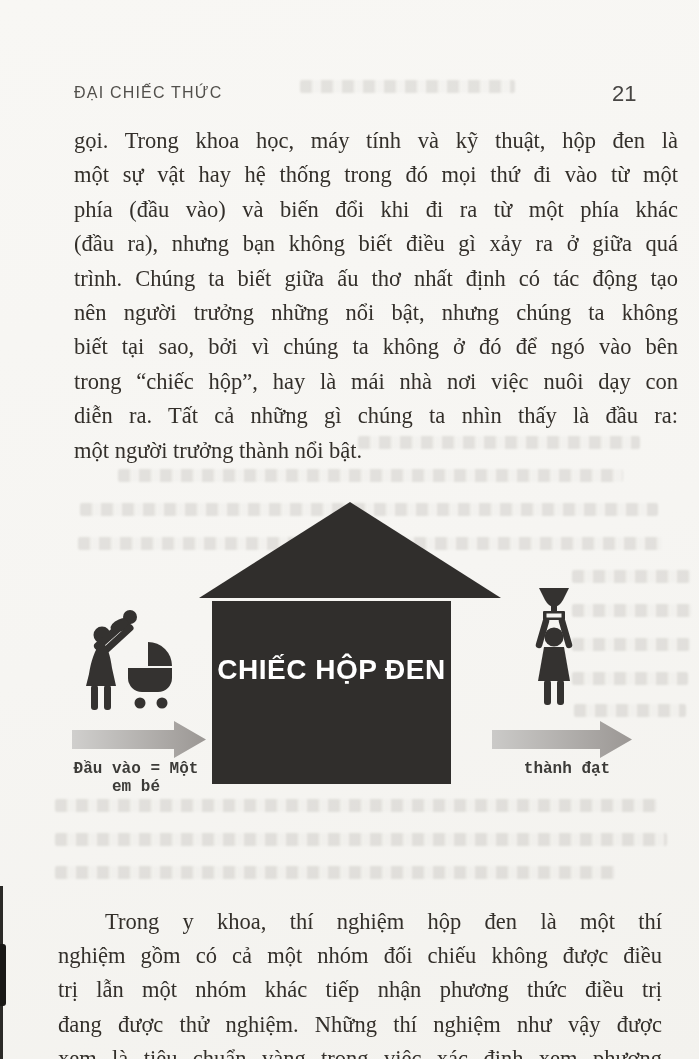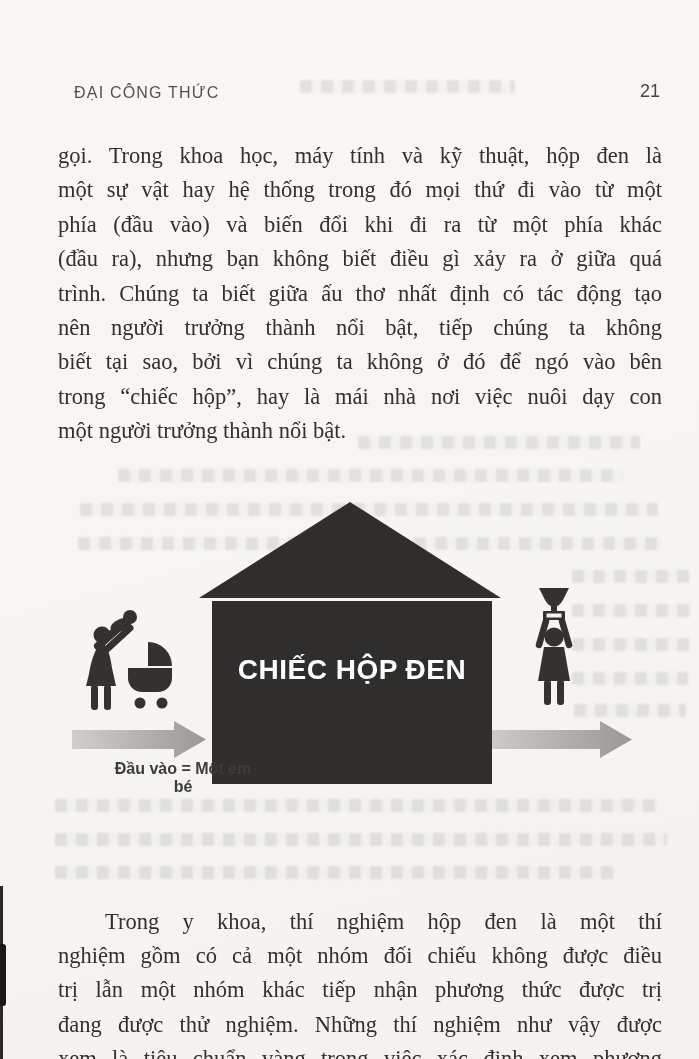--- a/index.html
+++ b/index.html
@@ -9,49 +9,49 @@
     font-family:"Liberation Serif", serif;
   }
   
   .header-title {
     position:absolute; left:74px; top:84px;
     font-family:"Liberation Sans", sans-serif; font-size:16px;
     letter-spacing:1.2px; color:#52504c;
   }
   .page-number {
     position:absolute; left:612px; top:81px;
-    font-family:"Liberation Sans", sans-serif; font-size:18px; color:#474543;margin-left:28px;
+    font-family:"Liberation Sans", sans-serif; font-size:22px; color:#474543;
   }
   
   .para { position:absolute; left:58px; width:604px; color:#332f2a;
           font-size:22.5px; line-height:34.4px; z-index:3; }
-  #para1 { top:139px; }
+  #para1 { top:124px;margin-left:16px; }
   #para2 { top:884px; line-height:34.2px;margin-top:21px; }
   .ln { text-align:justify; text-align-last:justify; }
   .ln.last { text-align-last:left; }
   .ln.indent { text-indent:47px; }
   
   .ghost {
     position:absolute; height:13px; border-radius:2px; z-index:1;
     background:repeating-linear-gradient(90deg,
       rgba(125,120,112,.30) 0px, rgba(125,120,112,.30) 11px,
       rgba(125,120,112,.05) 13px, rgba(125,120,112,.05) 21px);
     filter:blur(1px); opacity:.55;
   }
   
   .roof { position:absolute; left:199px; top:502px; z-index:2; }
-  .box-body { position:absolute; left:212px; top:601px; width:280px; height:183px;
+  .box-body { position:absolute; left:212px; top:601px; width:239px; height:183px;
               background:#302e2c; z-index:2; }
   .box-title { position:absolute; left:0; right:0; top:53px; text-align:center;
                color:#ffffff; font-family:"Liberation Sans", sans-serif;
                font-weight:bold; font-size:28px; letter-spacing:.5px; }
   .diag-icon { position:absolute; z-index:2; }
   .arrow-svg { position:absolute; z-index:2; }
-  .caption { position:absolute; z-index:3; font-family:Liberation Sans, sans-serif;
-             font-size:16px; font-weight:bold; color:#3c3b38; text-align:center;margin-left:47px; }
+  .caption { position:absolute; z-index:3; font-family:Liberation Mono, monospace;
+             font-size:16px; font-weight:bold; color:#3c3b38; text-align:center; }
   #caption-in  { left:60px;  top:760px; width:152px; }
   #caption-out { left:492px; top:758px; width:150px; line-height:23px; }
   
   .edge1 { position:absolute; left:0; top:886px; width:3px; height:173px;
            background:#2b2a27; z-index:4; }
   .edge2 { position:absolute; left:0; top:944px; width:6px; height:62px;
            background:#191816; border-radius:0 3px 3px 0; z-index:4; }
 </style>
 </head>
 <body>
@@ -65,32 +65,33 @@
   <div class="ghost" style="left:78px;top:537px;width:584px;"></div>
   <div class="ghost" style="left:572px;top:570px;width:118px;"></div>
   <div class="ghost" style="left:572px;top:604px;width:120px;"></div>
   <div class="ghost" style="left:572px;top:638px;width:118px;"></div>
   <div class="ghost" style="left:572px;top:672px;width:116px;"></div>
   <div class="ghost" style="left:574px;top:704px;width:112px;"></div>
   <div class="ghost" style="left:55px;top:799px;width:602px;"></div>
   <div class="ghost" style="left:55px;top:833px;width:612px;"></div>
   <div class="ghost" style="left:55px;top:866px;width:560px;"></div>
 
-  <div class="header-title">ĐẠI CÔNG THỨC</div>
+  <div class="header-title">ĐẠI CHIẾC THỨC</div>
   <div class="page-number">21</div>
 
   <div class="para" id="para1">
     <div class="ln">gọi. Trong khoa học, máy tính và kỹ thuật, hộp đen là</div>
     <div class="ln">một sự vật hay hệ thống trong đó mọi thứ đi vào từ một</div>
     <div class="ln">phía (đầu vào) và biến đổi khi đi ra từ một phía khác</div>
     <div class="ln">(đầu ra), nhưng bạn không biết điều gì xảy ra ở giữa quá</div>
     <div class="ln">trình. Chúng ta biết giữa ấu thơ nhất định có tác động tạo</div>
-    <div class="ln">nên người trưởng thành nổi bật, tiếp chúng ta không</div>
+    <div class="ln">nên người trưởng những nổi bật, nhưng chúng ta không</div>
     <div class="ln">biết tại sao, bởi vì chúng ta không ở đó để ngó vào bên</div>
     <div class="ln">trong “chiếc hộp”, hay là mái nhà nơi việc nuôi dạy con</div>
+    <div class="ln">diễn ra. Tất cả những gì chúng ta nhìn thấy là đầu ra:</div>
     <div class="ln last">một người trưởng thành nổi bật.</div>
   </div>
 
   <svg class="roof" width="302" height="97" viewBox="0 0 302 97">
     <polygon points="151,0 302,96 0,96" fill="#302e2c"></polygon>
   </svg>
 
   <div class="box-body">
     <div class="box-title">CHIẾC HỘP ĐEN</div>
   </div>
@@ -146,26 +147,27 @@
       <linearGradient id="agrad2" x1="0" y1="0" x2="1" y2="0">
         <stop offset="0" stop-color="#cbcac8"></stop>
           <stop offset="1" stop-color="#9b9794"></stop>
       </linearGradient>
     </defs>
     <polygon points="0,10 108,10 108,1 140,19.5 108,38 108,29 0,29" fill="url(#agrad2)"></polygon>
   </svg>
 
   <div class="caption" id="caption-in">Đầu vào = Một em bé</div>
   <div class="caption" id="caption-out">
+    <div>thành đạt</div>
   </div>
 
   <div class="para" id="para2">
     <div class="ln indent">Trong y khoa, thí nghiệm hộp đen là một thí</div>
     <div class="ln">nghiệm gồm có cả một nhóm đối chiếu không được điều</div>
-    <div class="ln">trị lẫn một nhóm khác tiếp nhận phương thức được trị</div>
+    <div class="ln">trị lẫn một nhóm khác tiếp nhận phương thức điều trị</div>
     <div class="ln">đang được thử nghiệm. Những thí nghiệm như vậy được</div>
     <div class="ln">xem là tiêu chuẩn vàng trong việc xác định xem phương</div>
   </div>
 
   <div class="edge1"></div>
   <div class="edge2"></div>
 
 </div>
 
 </body></html>

